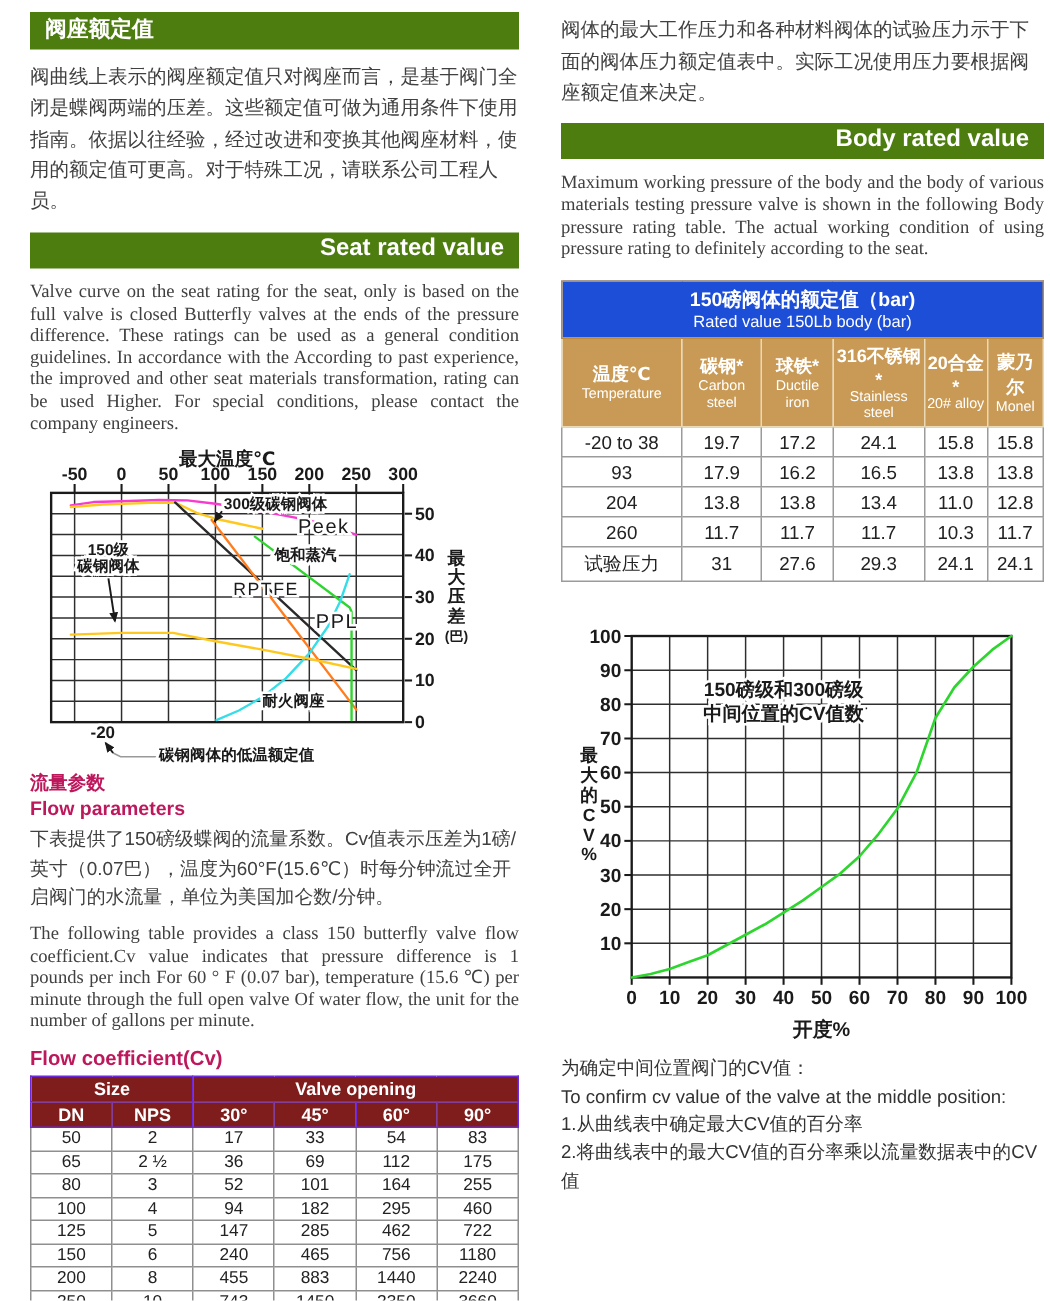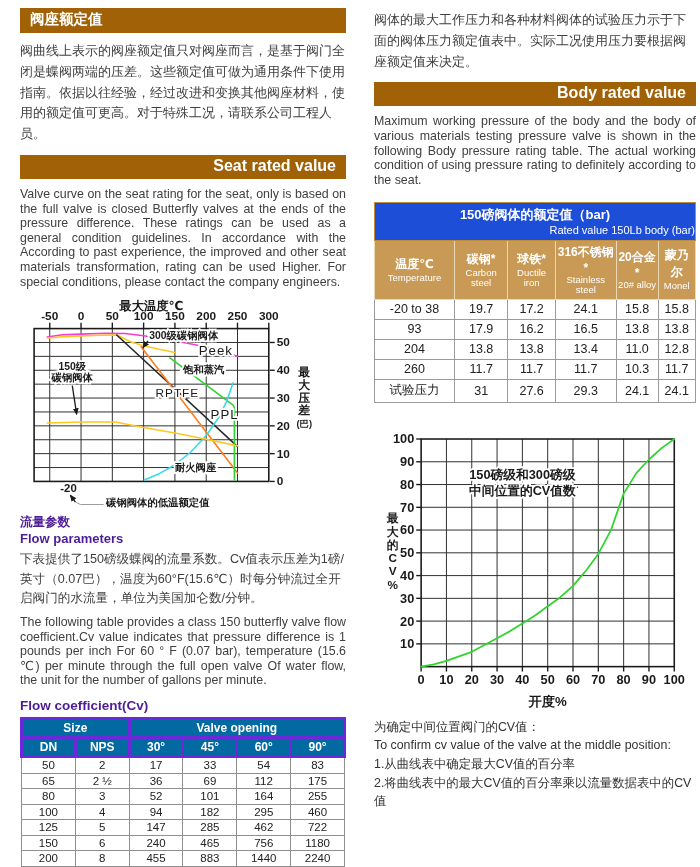--- a/index.html
+++ b/index.html
@@ -4,48 +4,48 @@
 <style>
   html,body{margin:0;padding:0;}
   body{
     width:700px;height:867px;background:#ffffff;position:relative;overflow:hidden;
     font-family:"Liberation Sans","DejaVu Sans",sans-serif;color:#3b3b3b;
   }
   .col{position:absolute;top:8px;}
   .col-left{left:20px;width:326px;}
   .col-right{left:374px;width:322px;}
 
-  .bar{background:#a16207;color:#fff;font-weight:bold;padding:2px 10px 4px;margin:0 0 8px 0;}
+  .bar{background:#4d7c0f;color:#fff;font-weight:bold;padding:2px 10px 4px;margin:0 0 8px 0;}
   .bar.cn{font-size:14.5px;}
   .bar.en{font-size:16px;text-align:right;}
 
   .para-cn{font-size:13px;line-height:1.6;margin:2px 0 10px;color:#404040;font-weight:500;}
-  .para-en{font-size:12.4px;line-height:1.18;text-align:justify;margin:4px 0 10px;color:#404040;}
+  .para-en{font-size:12.4px;line-height:1.18;text-align:justify;margin:4px 0 10px;color:#404040;font-family:Liberation Serif, serif;}
   .para-cn.flowp{font-size:12.6px;line-height:1.55;margin:4px 0 6px;}
 
-  .sub{font-weight:bold;color:#4c1d95;}
+  .sub{font-weight:bold;color:#be185d;}
   .sub.cnb{font-size:12.5px;margin-top:2px;}
   .sub.enb{font-size:13px;margin-bottom:2px;}
   .sub.big{font-size:13.5px;margin:4px 0 4px;}
 
   svg{display:block;}
   #chart1{width:326px;height:213px;margin:2px 0 2px 0;}
   #chart2{width:312px;height:285px;margin:24px 0 6px 2px;}
 
   
   table.flow{width:100%;border-collapse:collapse;table-layout:fixed;text-align:center;margin-top:2px;}
-  table.flow th{background:#0369a1;color:#fff;font-weight:bold;font-size:12px;
-    border:3px solid #6d28d9;padding:1px 0;}
+  table.flow th{background:#7f1d1d;color:#fff;font-weight:bold;font-size:12px;
+    border:1px solid #6d28d9;padding:1px 0;}
   table.flow td{border:1px solid #8f8f8f;padding:1px 0;color:#222;font-size:11.5px;line-height:12.5px;}
 
   
   table.body-t{width:100%;border-collapse:collapse;text-align:center;margin-top:14px;}
   table.body-t th.title{background:#1d4ed8;color:#fff;padding:3px 0 4px;border:1px solid #be8c3c;}
   .title .t1{font-size:13px;font-weight:bold;}
-  .title .t2{font-size:11px;font-weight:normal;text-align:right;}
+  .title .t2{font-size:11px;font-weight:normal;}
   table.body-t th.colh{background:#c89a55;color:#fff;border:1px solid #ead9b5;padding:3px 1px;vertical-align:middle;}
   .colh .cn{font-size:12px;font-weight:bold;}
   .colh .en{font-size:9.5px;font-weight:normal;line-height:1.12;}
   table.body-t td{border:1px solid #9b9b9b;font-size:12.5px;color:#222;padding:2.5px 0;text-align:center;}
   col.c0{width:80px;}
 
   .notes{margin-top:6px;font-size:12.4px;line-height:1.5;color:#333;}
   .notes .gap{height:14px;}
 </style>
 </head>

